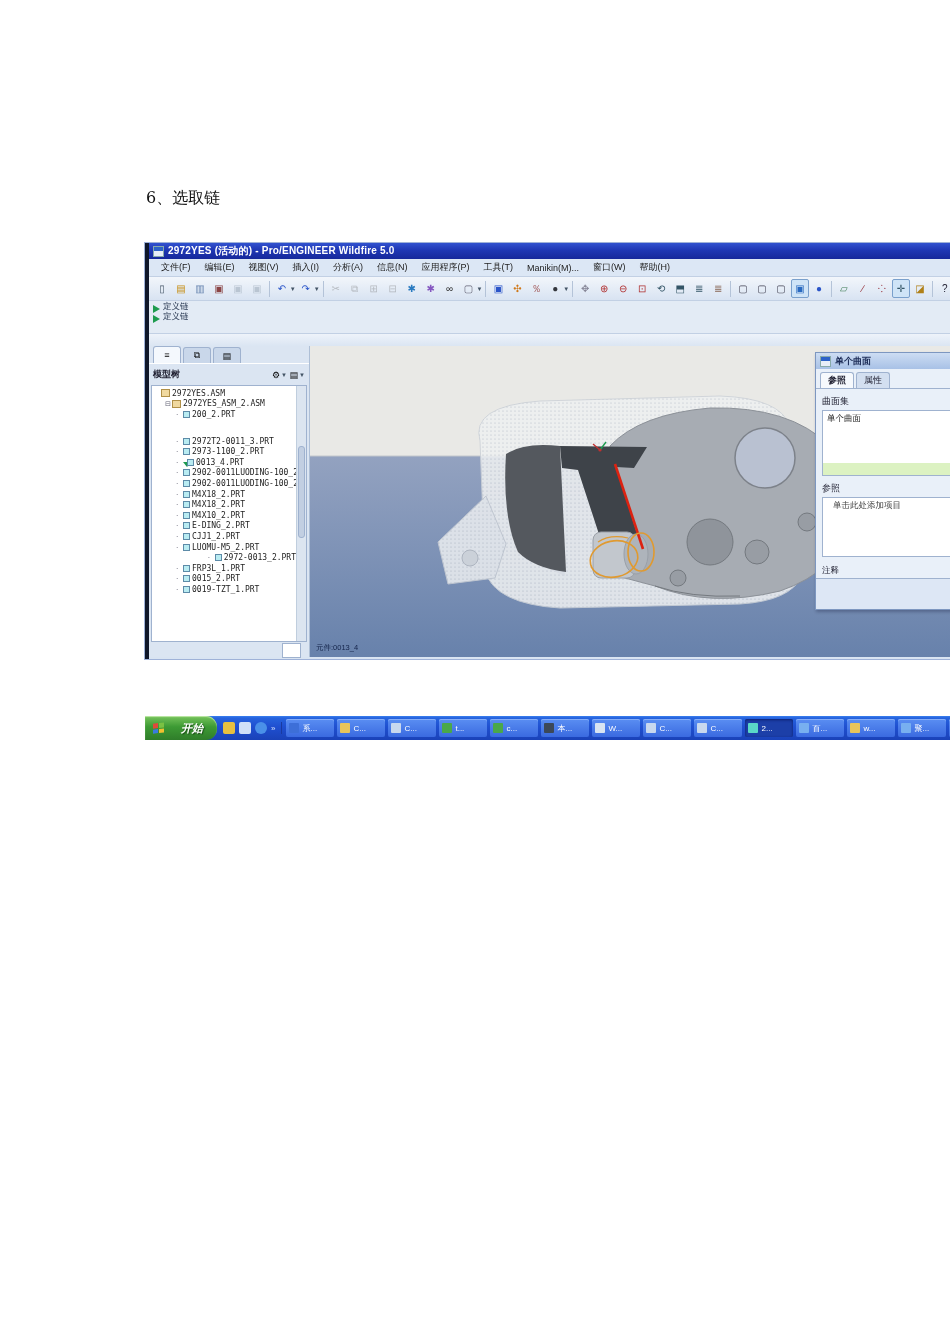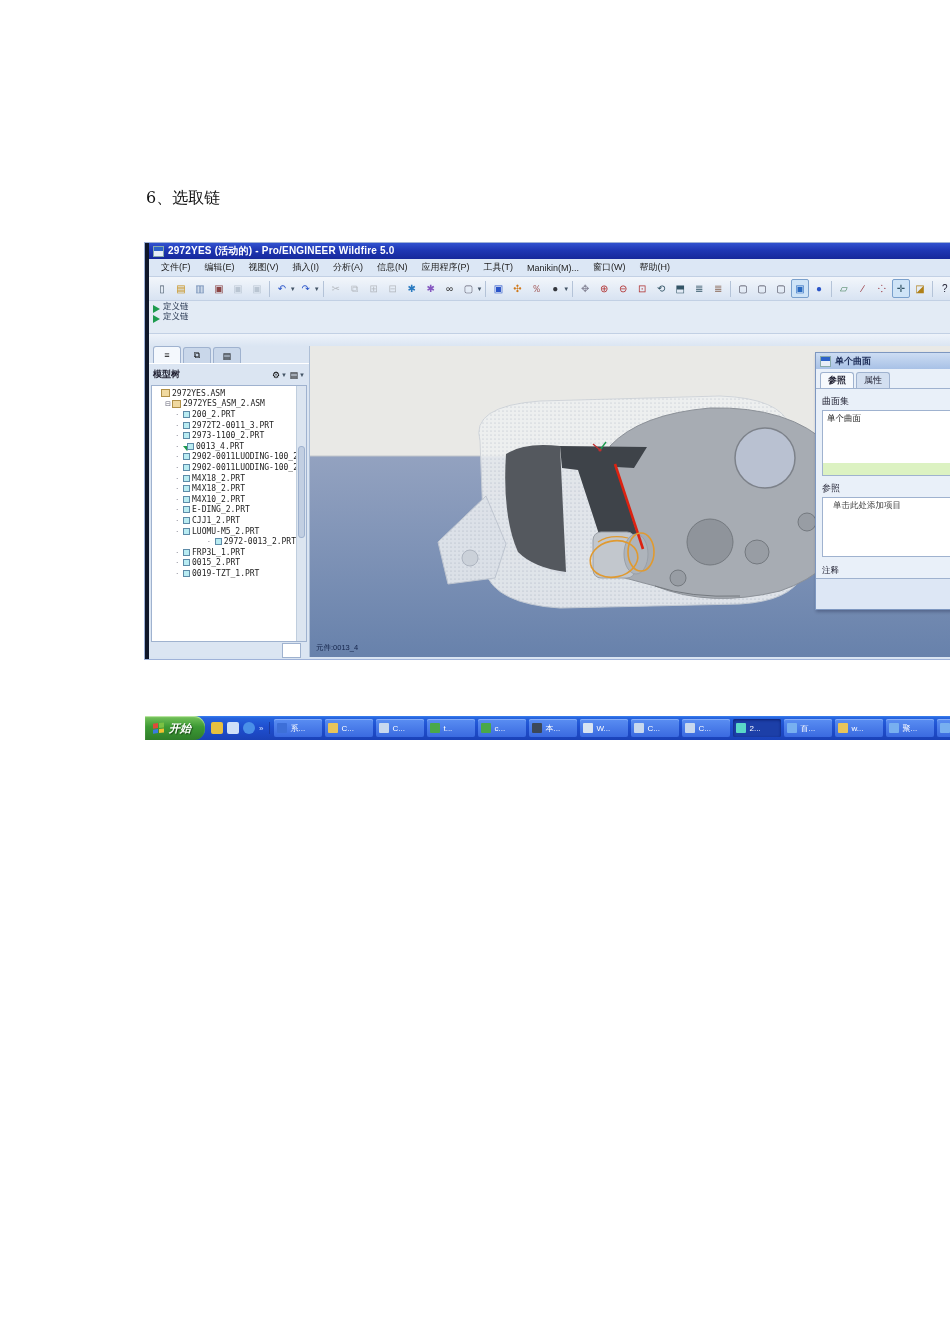--- a/index.html
+++ b/index.html
@@ -64,21 +64,21 @@
   .dlg-label{font-size:9px;color:#223;margin:6px 0 2px 6px;}
   .dlg-box{background:#fff;border:1px solid #9fb2cf;margin:0 6px;height:64px;position:relative;}
   .dlg-box .row{font-size:8.5px;color:#222;padding:2px 0 0 4px;}
   .dlg-box .newrow{position:absolute;left:0;right:0;bottom:0;height:12px;background:#dcf2c2;}
   .dlg-box.refs{height:58px;}
   .dlg-box.refs .row{color:#444;padding-left:10px;}
   .dlg-note{font-size:8.5px;color:#223;margin:8px 0 0 6px;}
   #dlg-footer{position:absolute;left:0;right:0;bottom:0;height:30px;border-top:1px solid #9fb2cf;background:#dde7f5;}
   
   #taskbar{left:145px;top:716px;width:805px;height:24px;background:linear-gradient(180deg,#3a80f0 0%,#2663dd 8%,#1f4fd0 45%,#1a42b8 100%);display:flex;align-items:center;overflow:hidden;}
-  #start-btn{height:24px;padding:0 14px 0 8px;background:linear-gradient(180deg,#77c45c,#3d9a34 45%,#2f7d2a);border-radius:0 11px 11px 0;display:flex;align-items:center;gap:4px;box-shadow:inset 0 1px 1px #bfe9a8;}
+  #start-btn{height:24px;padding:0 14px 0 8px;background:linear-gradient(180deg,#77c45c,#3d9a34 45%,#2f7d2a);border-radius:0 11px 11px 0;display:flex;align-items:center;gap:16px;box-shadow:inset 0 1px 1px #bfe9a8;}
   #start-btn .s{color:#fff;font-size:11px;font-weight:bold;font-style:italic;text-shadow:1px 1px 1px #1c4d18;}
   .winflag{width:12px;height:11px;display:grid;grid-template-columns:5px 5px;grid-template-rows:4.5px 4.5px;gap:1px;transform:skewY(-6deg);}
   .winflag i{display:block;}
   #quick{display:flex;align-items:center;gap:4px;padding:0 6px;border-right:1px solid #1a3aa0;}
   .ql{width:12px;height:12px;border-radius:2px;}
   .ql-chev{color:#cfe0ff;font-size:8px;}
   #tasks{flex:1;display:flex;align-items:center;gap:3px;padding-left:4px;overflow:hidden;}
   .task{flex:none;width:42px;height:18px;border-radius:2px;background:linear-gradient(180deg,#5a8ef2,#3a6ae0);box-shadow:inset 0 1px 0 #86aef8;display:flex;align-items:center;gap:3px;padding:0 3px;color:#fff;font-size:8px;white-space:nowrap;overflow:hidden;}
   .task.active{background:#1c3fa8;box-shadow:inset 0 1px 3px #0c2070;}
   .task .ticon{width:10px;height:10px;border-radius:1px;flex:none;}
@@ -199,21 +199,21 @@
             <div class="titem" style="padding-left: 11px;">
               <span class="expander">⊟</span>
               <span class="cube asm"></span>
               <span class="lbl">2972YES_ASM_2.ASM</span>
             </div>
             <div class="titem" style="padding-left: 22px;">
               <span class="expander">·</span>
               <span class="cube"></span>
               <span class="lbl">200_2.PRT</span>
             </div>
-            <div class="titem" style="padding-left: 22px;">
+            <div class="titem" style="padding-left: 22px; margin-top: 16px;">
               <span class="expander">·</span>
               <span class="cube"></span>
               <span class="lbl">2972T2-0011_3.PRT</span>
             </div>
             <div class="titem" style="padding-left: 22px;">
               <span class="expander">·</span>
               <span class="cube"></span>
               <span class="lbl">2973-1100_2.PRT</span>
             </div>
             <div class="titem" style="padding-left: 22px;">

